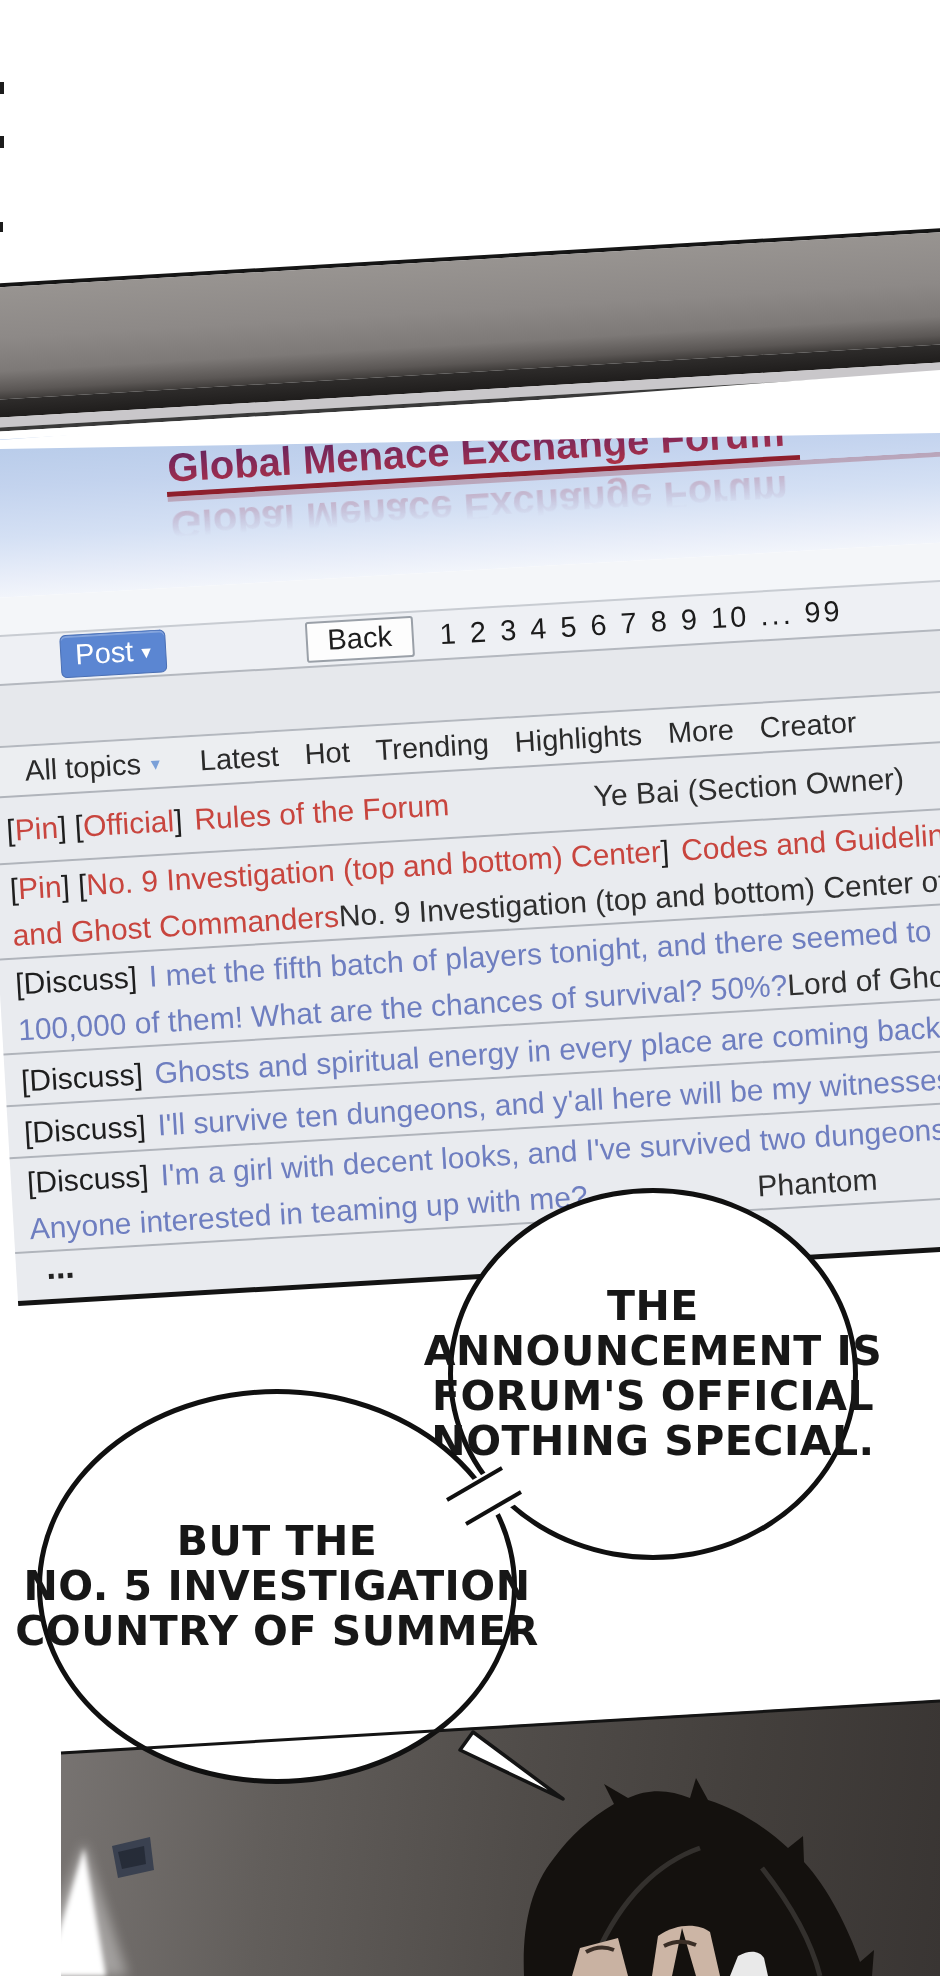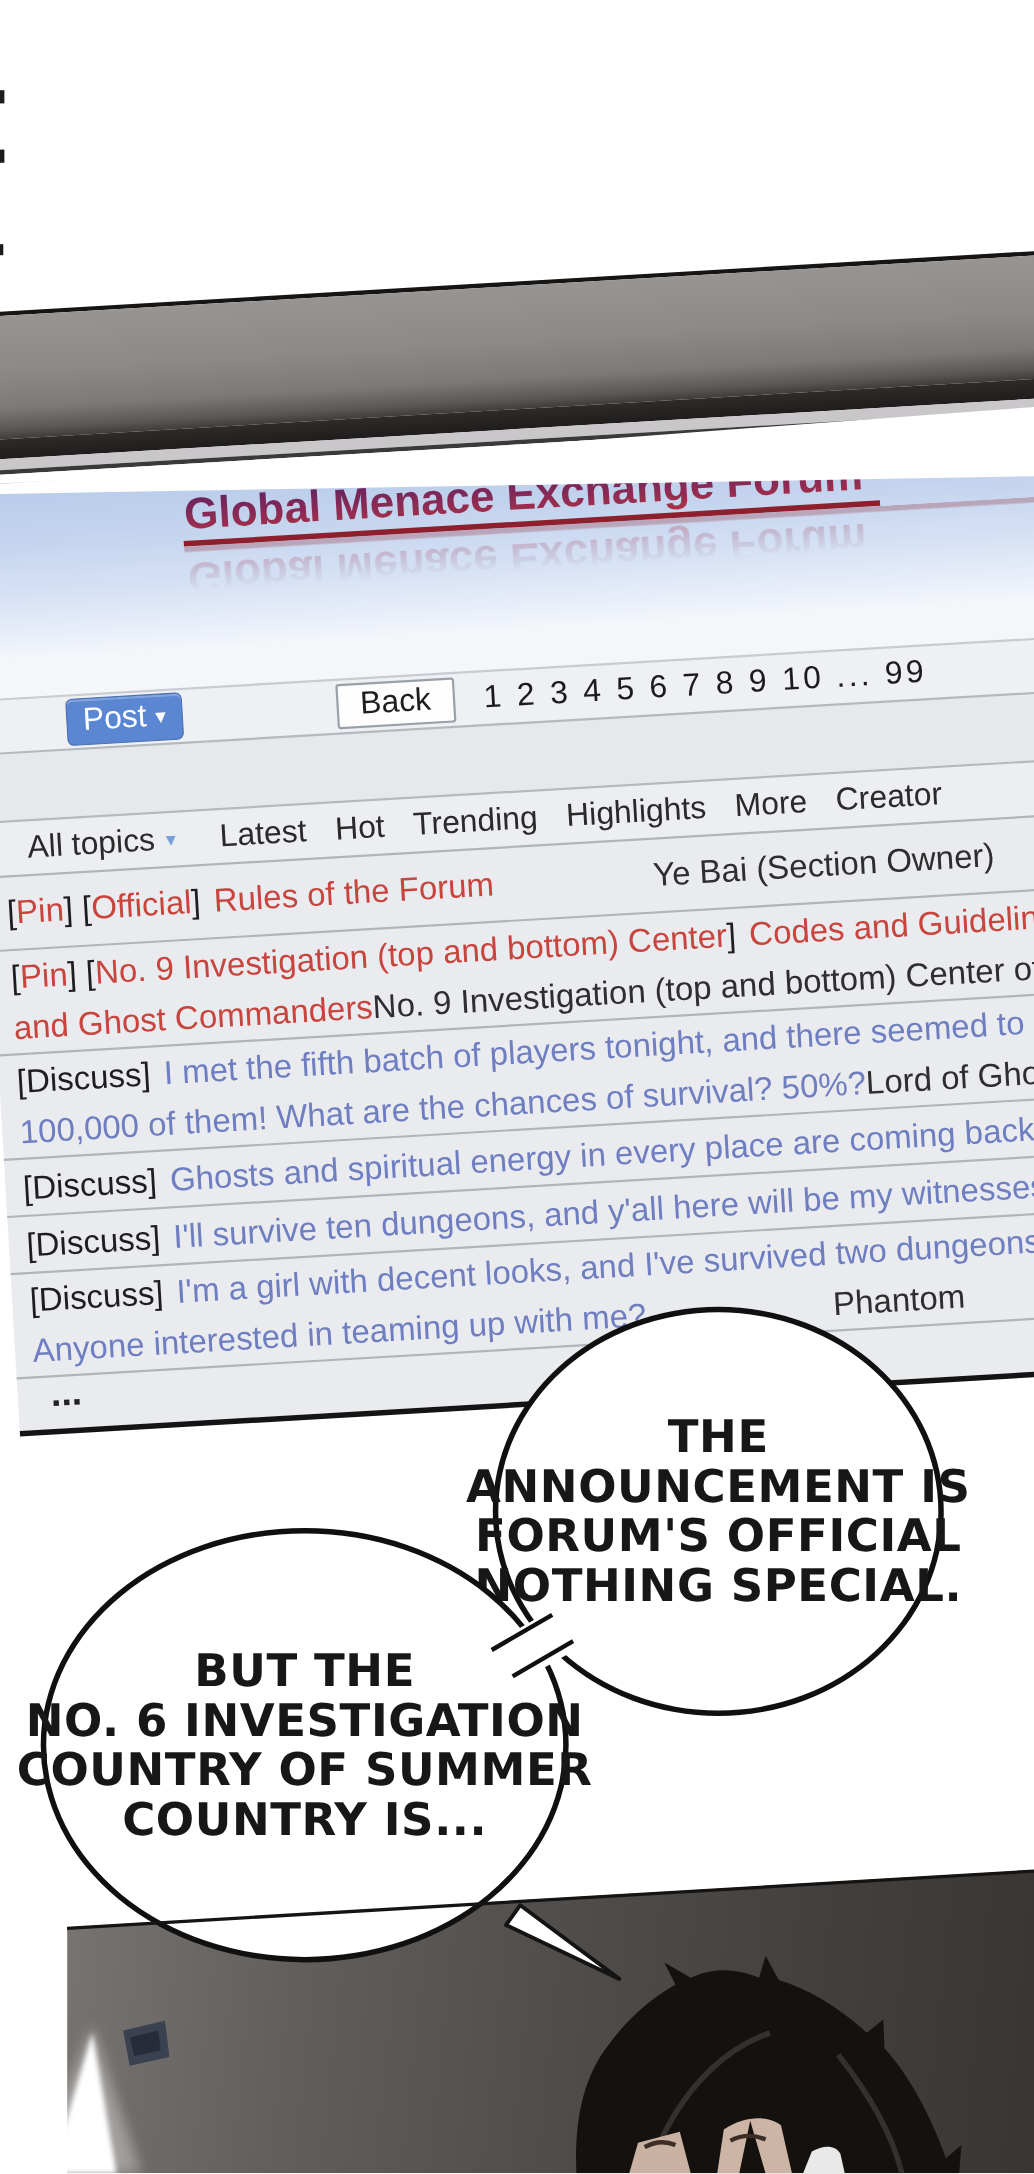--- a/index.html
+++ b/index.html
@@ -183,23 +183,22 @@
   <div class="panel"></div>
 
   <div class="bubble b1">
     <p>THE</p>
     <p>ANNOUNCEMENT IS</p>
     <p>FORUM'S OFFICIAL</p>
     <p>NOTHING SPECIAL.</p>
   </div>
   <div class="bubble b2">
     <p>BUT THE</p>
-    <p>NO. 6 INVESTIGATION</p>
+    <p>NO. 5 INVESTIGATION</p>
     <p>COUNTRY OF SUMMER</p>
-    <p>COUNTRY IS...</p>
   </div>
 
   <svg class="fx-layer" width="940" height="1976" viewBox="0 0 940 1976">
     <defs>
       <filter id="blur2">
           <feGaussianBlur stdDeviation="2.5"></feGaussianBlur>
         </filter>
       <filter id="blur6">
           <feGaussianBlur stdDeviation="6"></feGaussianBlur>
         </filter>

